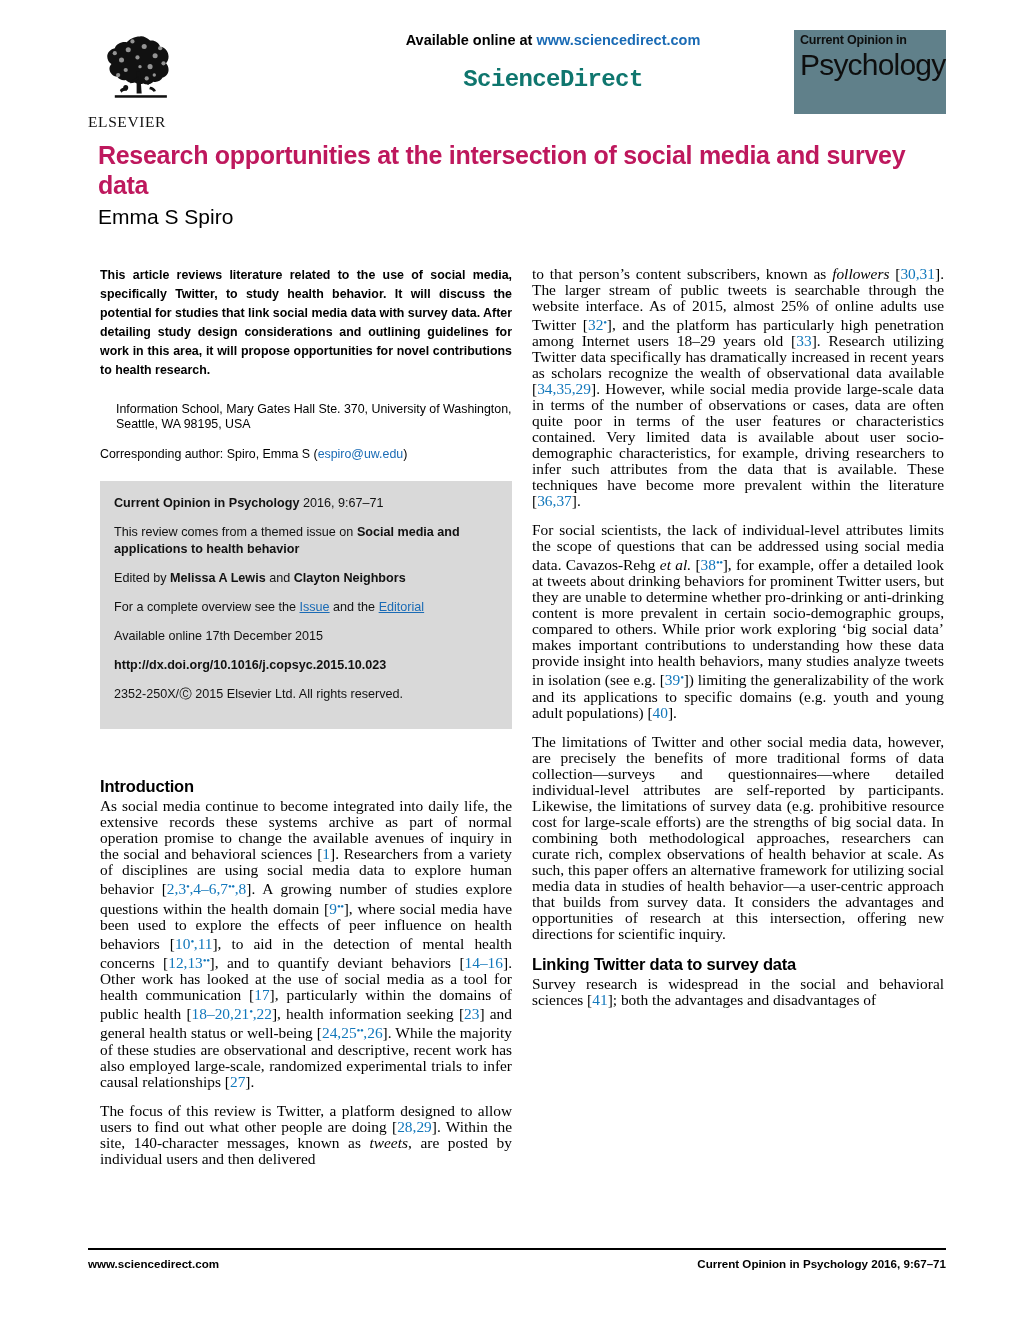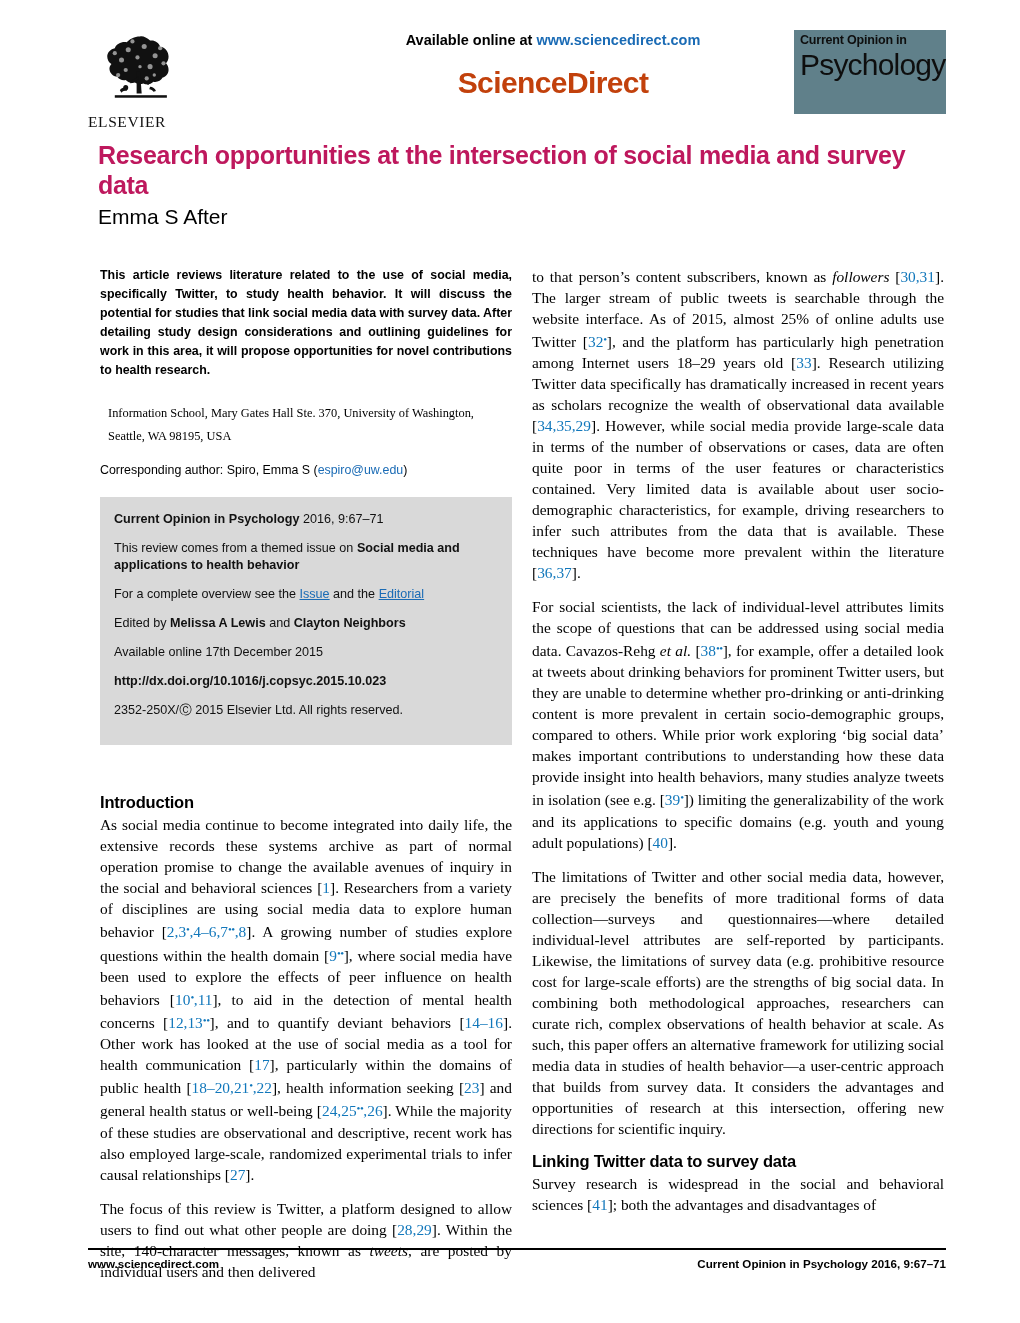--- a/index.html
+++ b/index.html
@@ -53,26 +53,26 @@
   }
   .avail-line {
     font-family: "Liberation Sans", sans-serif;
     font-size: 14.5px;
     font-weight: 700;
     color: #000;
     white-space: nowrap;
   }
   .avail-line .url { color: #1a6bb5; }
   .sd-logo {
-    font-family: Liberation Sans, sans-serif;
-    font-size: 30px;
+    font-family: Liberation Mono, monospace;
+    font-size: 24px;
     font-weight: 700;
     letter-spacing: -0.6px;
     margin-top: 18px;
-    color: #c2410c;
+    color: #0f766e;
   }
   .coip-logo {
     position: absolute;
     right: 0; top: 6px;
     width: 152px;
     height: 84px;
     background: #60808a;
     padding: 3px 0 0 6px;
     box-sizing: border-box;
     overflow: hidden;
@@ -138,24 +138,24 @@
     margin: 0 0 22px 0;
     text-align: justify;
   }
   .addr-head {
     font-family: "Liberation Sans", sans-serif;
     font-size: 12.4px;
     font-weight: 700;
     margin: 0 0 2px 0;
   }
   .addr-body {
-    font-family: Liberation Serif, serif;
+    font-family: Liberation Sans, sans-serif;
     font-size: 12.4px;
-    line-height: 23px;
-    margin: 0 0 14px 8px;
+    line-height: 15px;
+    margin: 0 0 14px 16px;
   }
   .corr {
     font-family: "Liberation Sans", sans-serif;
     font-size: 12.4px;
     line-height: 17.4px;
     margin: 0 0 18px 0;
   }
   a.link, .link {
     color: #1a6bb5;
     text-decoration: none;
@@ -192,21 +192,21 @@
     font-family: "Liberation Sans", sans-serif;
     font-size: 16.5px;
     font-weight: 700;
     margin: 0 0 2px 0;
     letter-spacing: -0.2px;
     color: #000;
   }
   p.body {
     font-family: "Liberation Serif", serif;
     font-size: 15.4px;
-    line-height: 21px;
+    line-height: 16px;
     text-align: justify;
     margin: 0 0 13px 0;
     color: #000;
     hyphens: none;
   }
   p.body.tight { margin-bottom: 0; }
   .ref { color: #1177bb; }
   .ital { font-style: italic; }
   .sup { font-size: 0.72em; vertical-align: 0.38em; letter-spacing: -0.5px; }
 
@@ -279,35 +279,35 @@
     </div>
 
     <div class="coip-logo">
       <div class="coip-small">Current Opinion in</div>
       <div class="coip-big">Psychology</div>
     </div>
   </div>
 
   <div class="title-block">
     <h1 class="article-title">Research opportunities at the intersection of social media and survey data</h1>
-    <p class="article-author">Emma S After</p>
+    <p class="article-author">Emma S Spiro</p>
   </div>
 
   <div class="col-left">
 
     <p class="abstract">This article reviews literature related to the use of social media, specifically Twitter, to study health behavior. It will discuss the potential for studies that link social media data with survey data. After detailing study design considerations and outlining guidelines for work in this area, it will propose opportunities for novel contributions to health research.</p>
 
     <p class="addr-body">Information School, Mary Gates Hall Ste. 370, University of Washington, Seattle, WA 98195, USA</p>
     <p class="corr"><span>Corresponding author: Spiro, Emma S (</span><span class="link">espiro@uw.edu</span><span>)</span></p>
 
     <div class="meta-box">
       <p><b>Current Opinion in Psychology</b><span> 2016, 9:67–71</span></p>
       <p><span>This review comes from a themed issue on </span><b>Social media and applications to health behavior</b></p>
+      <p><span>Edited by </span><b>Melissa A Lewis</b><span> and </span><b>Clayton Neighbors</b></p>
       <p><span>For a complete overview see the </span><span class="link-underline">Issue</span><span> and the </span><span class="link-underline">Editorial</span></p>
-      <p><span>Edited by </span><b>Melissa A Lewis</b><span> and </span><b>Clayton Neighbors</b></p>
       <p>Available online 17th December 2015</p>
       <p class="doi-line">http://dx.doi.org/10.1016/j.copsyc.2015.10.023</p>
       <p><span>2352-250X/</span><span>Ⓒ</span><span> 2015 Elsevier Ltd. All rights reserved.</span></p>
     </div>
 
     <h2 class="section">Introduction</h2>
     <p class="body"><span>As social media continue to become integrated into daily life, the extensive records these systems archive as part of normal operation promise to change the available avenues of inquiry in the social and behavioral sciences [</span><span class="ref">1</span><span>]. Researchers from a variety of disciplines are using social media data to explore human behavior [</span><span class="ref">2,3</span><span class="ref sup">•</span><span class="ref">,4–6,7</span><span class="ref sup">••</span><span class="ref">,8</span><span>]. A growing number of studies explore questions within the health domain [</span><span class="ref">9</span><span class="ref sup">••</span><span>], where social media have been used to explore the effects of peer influence on health behaviors [</span><span class="ref">10</span><span class="ref sup">•</span><span class="ref">,11</span><span>], to aid in the detection of mental health concerns [</span><span class="ref">12,13</span><span class="ref sup">••</span><span>], and to quantify deviant behaviors [</span><span class="ref">14–16</span><span>]. Other work has looked at the use of social media as a tool for health communication [</span><span class="ref">17</span><span>], particularly within the domains of public health [</span><span class="ref">18–20,21</span><span class="ref sup">•</span><span class="ref">,22</span><span>], health information seeking [</span><span class="ref">23</span><span>] and general health status or well-being [</span><span class="ref">24,25</span><span class="ref sup">••</span><span class="ref">,26</span><span>]. While the majority of these studies are observational and descriptive, recent work has also employed large-scale, randomized experimental trials to infer causal relationships [</span><span class="ref">27</span><span>].</span></p>
     <p class="body tight"><span>The focus of this review is Twitter, a platform designed to allow users to find out what other people are doing [</span><span class="ref">28,29</span><span>]. Within the site, 140-character messages, known as </span><span class="ital">tweets</span><span>, are posted by individual users and then delivered</span></p>
   </div>
 

